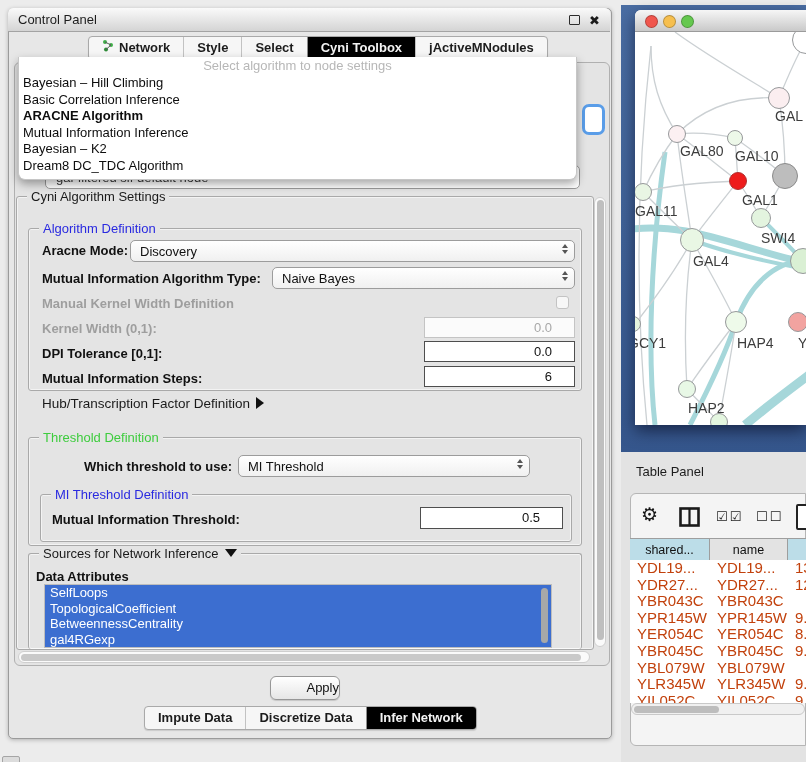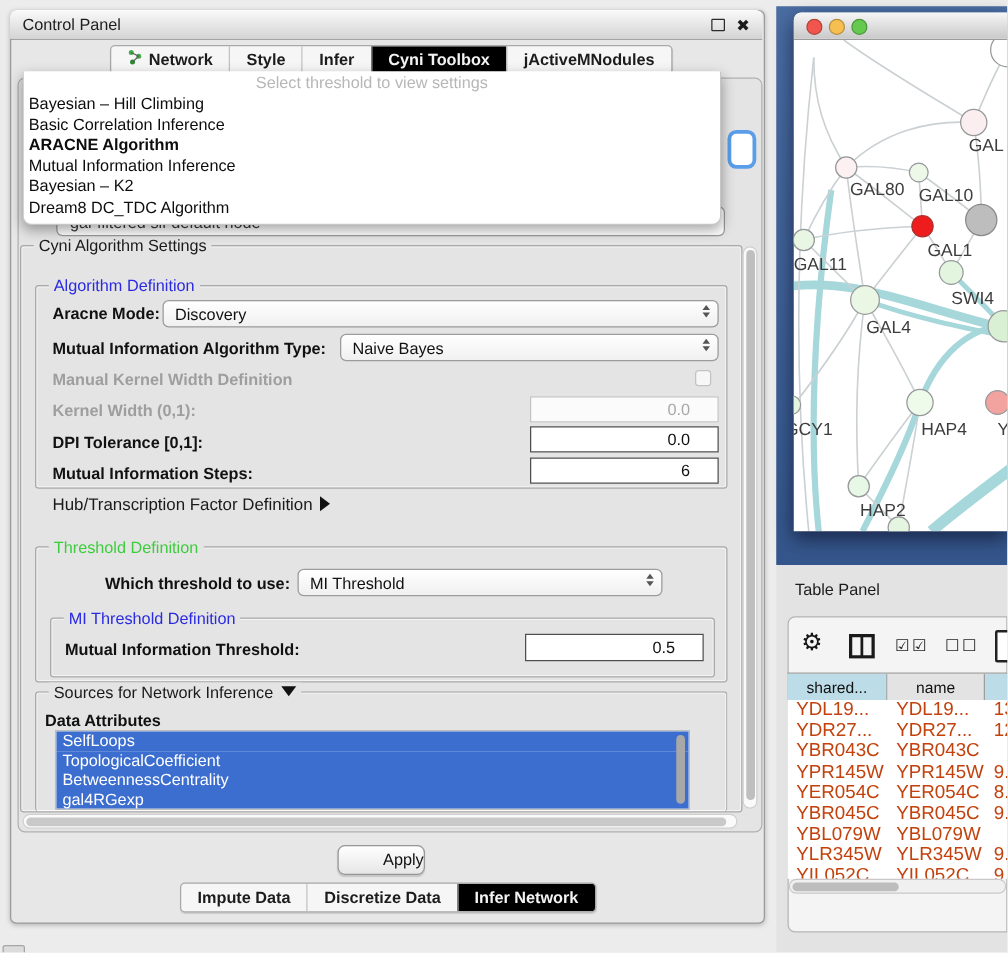--- a/index.html
+++ b/index.html
@@ -128,37 +128,37 @@
             <circle cx="4" cy="10.5" r="2" fill="#2d8a36"></circle>
             <line x1="3" y1="3" x2="9" y2="6" stroke="#5a5a5a" stroke-width="1"></line>
             <line x1="9" y1="6" x2="4" y2="10.5" stroke="#5a5a5a" stroke-width="1"></line>
           </svg></span>
         <span>Network</span>
       </div>
       <div class="tab">
         <span>Style</span>
       </div>
       <div class="tab">
-        <span>Infer</span>
+        <span>Select</span>
       </div>
       <div class="tab sel">
         <span>Cyni Toolbox</span>
       </div>
       <div class="tab">
         <span>jActiveMNodules</span>
       </div>
     </div>
 
   <div class="abs content"></div>
 
   <div class="abs frag-blue"></div>
   <div class="abs bgcombo">gal-filtered sif default node</div>
 
   <div class="abs popup">
-    <div class="popup-header">Select threshold to view settings</div>
+    <div class="popup-header">Select algorithm to node settings</div>
     <div id="popup-options">
         <div class="opt">Bayesian – Hill Climbing</div>
         <div class="opt">Basic Correlation Inference</div>
         <div class="opt sel">ARACNE Algorithm</div>
         <div class="opt">Mutual Information Inference</div>
         <div class="opt">Bayesian – K2</div>
         <div class="opt">Dream8 DC_TDC Algorithm</div>
       </div>
   </div>
 

